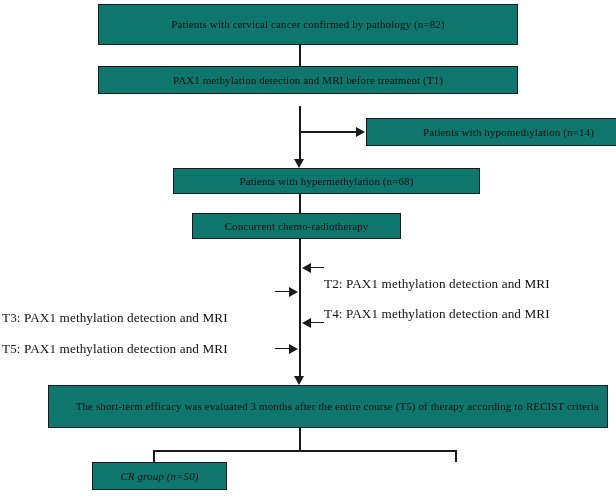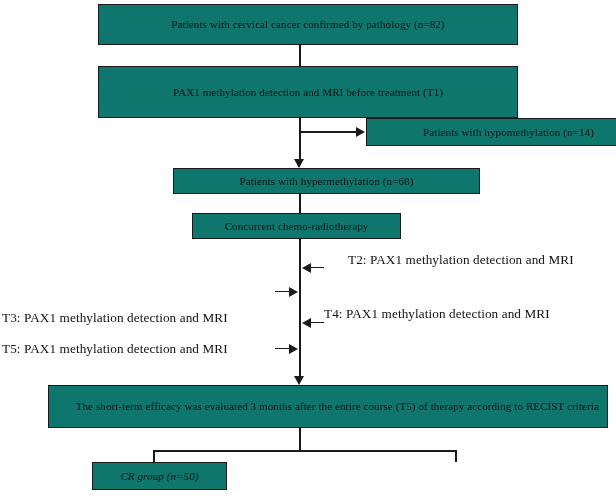--- a/index.html
+++ b/index.html
@@ -70,21 +70,21 @@
 <body>
 
 <div id="canvas">
 
   <div class="box" style="left:98px;top:4px;width:420px;height:41px;">
     <span>Patients with cervical cancer confirmed by pathology (n=82)</span>
   </div>
 
   <div class="vline" style="left:299px;top:45px;height:21px;"></div>
 
-  <div class="box" style="left:98px;top:66px;width:420px;height:52px;">
+  <div class="box" style="left:98px;top:66px;width:420px;height:28px;">
     <span>PAX1 methylation detection and MRI before treatment (T1)</span>
   </div>
 
   <div class="vline" style="left:299px;top:106px;height:54px;"></div>
   <div class="arrow-down" style="left:294.3px;top:159px;"></div>
 
   <div class="hline" style="left:299px;top:131px;width:58px;"></div>
   <div class="arrow-right" style="left:356px;top:126.5px;"></div>
 
   <div class="box" style="left:366px;top:118px;width:285px;height:28px;">
@@ -99,21 +99,21 @@
 
   <div class="box" style="left:192px;top:213px;width:209px;height:26px;">
     <span>Concurrent chemo-radiotherapy</span>
   </div>
 
   <div class="vline" style="left:299px;top:239px;height:141px;"></div>
   <div class="arrow-down" style="left:294.3px;top:376px;"></div>
 
   <div class="arrow-left" style="left:302px;top:262.5px;"></div>
   <div class="hline" style="left:310px;top:266.5px;width:14px;"></div>
-  <div class="lbl" style="left:324px;top:252px;margin-left:24px;">T2: PAX1 methylation detection and MRI</div>
+  <div class="lbl" style="left:324px;top:276px;">T2: PAX1 methylation detection and MRI</div>
 
   <div class="lbl" style="left:2px;top:284px;margin-top:26px;">T3: PAX1 methylation detection and MRI</div>
   <div class="hline" style="left:275px;top:290.5px;width:15px;"></div>
   <div class="arrow-right" style="left:289px;top:286.5px;"></div>
 
   <div class="arrow-left" style="left:302px;top:317.5px;"></div>
   <div class="hline" style="left:310px;top:321.5px;width:14px;"></div>
   <div class="lbl" style="left:324px;top:306px;">T4: PAX1 methylation detection and MRI</div>
 
   <div class="lbl" style="left:2px;top:341px;">T5: PAX1 methylation detection and MRI</div>

